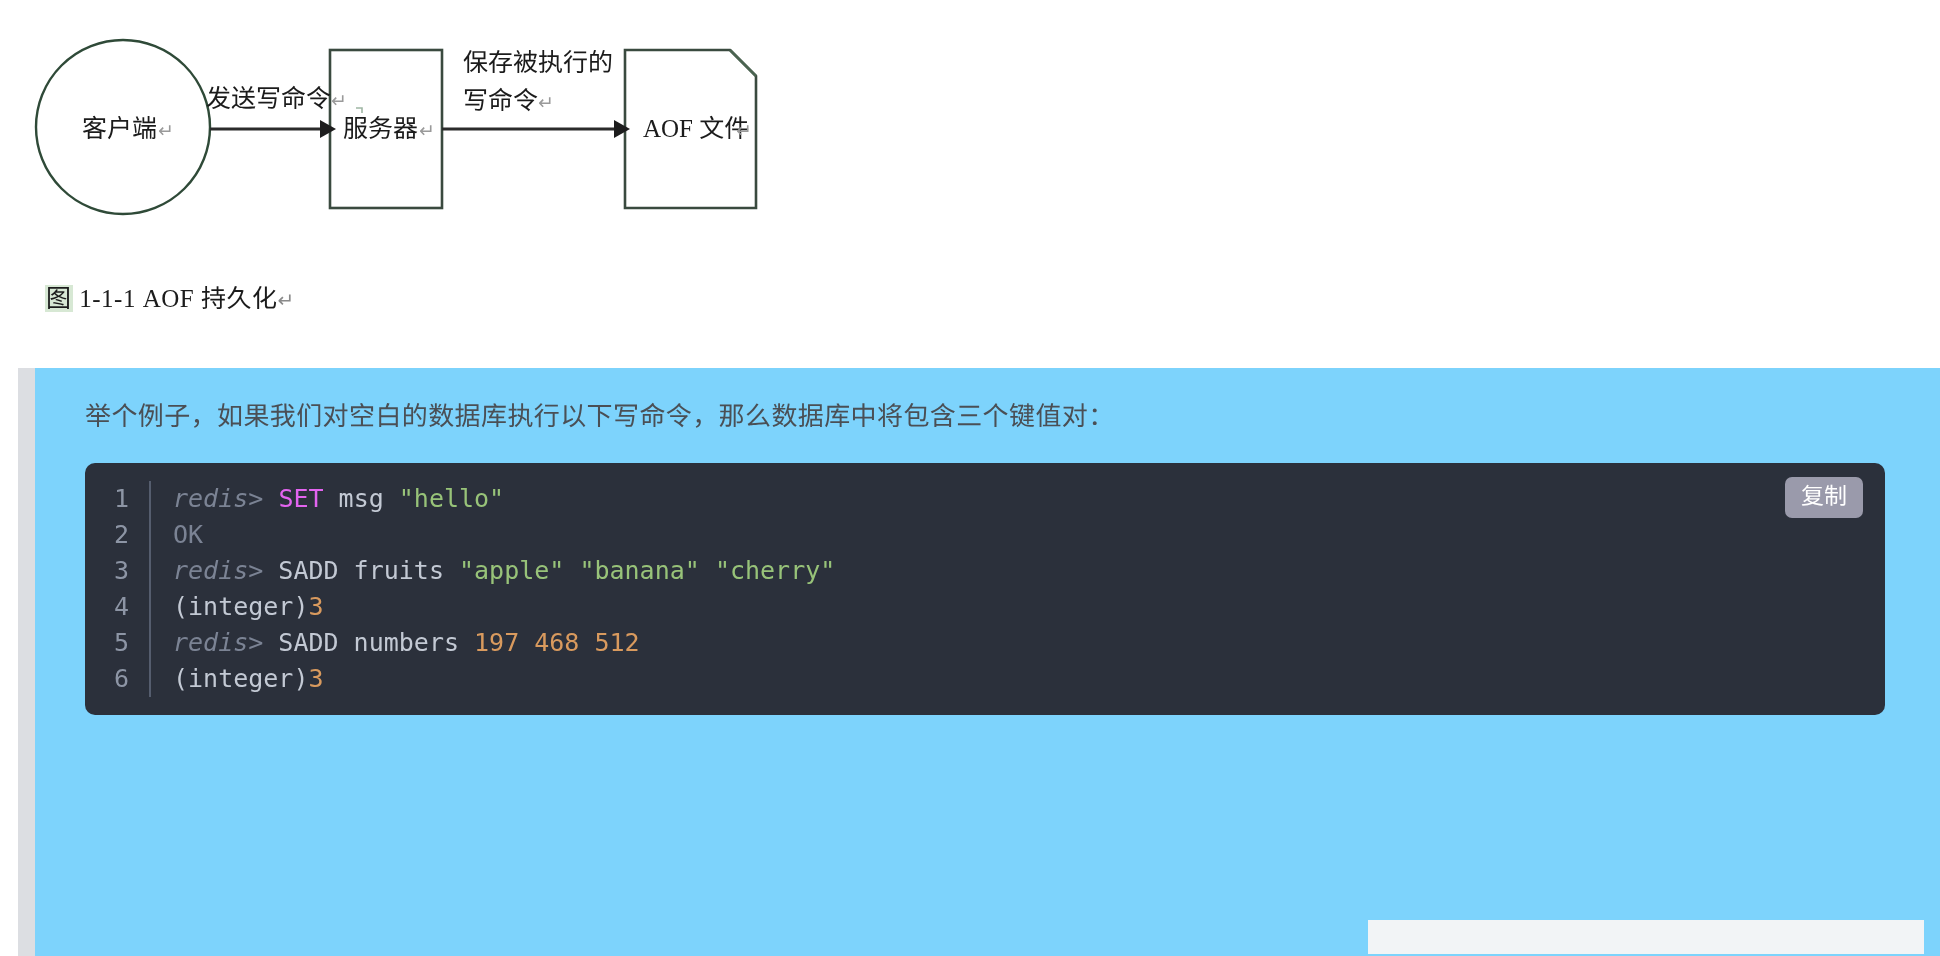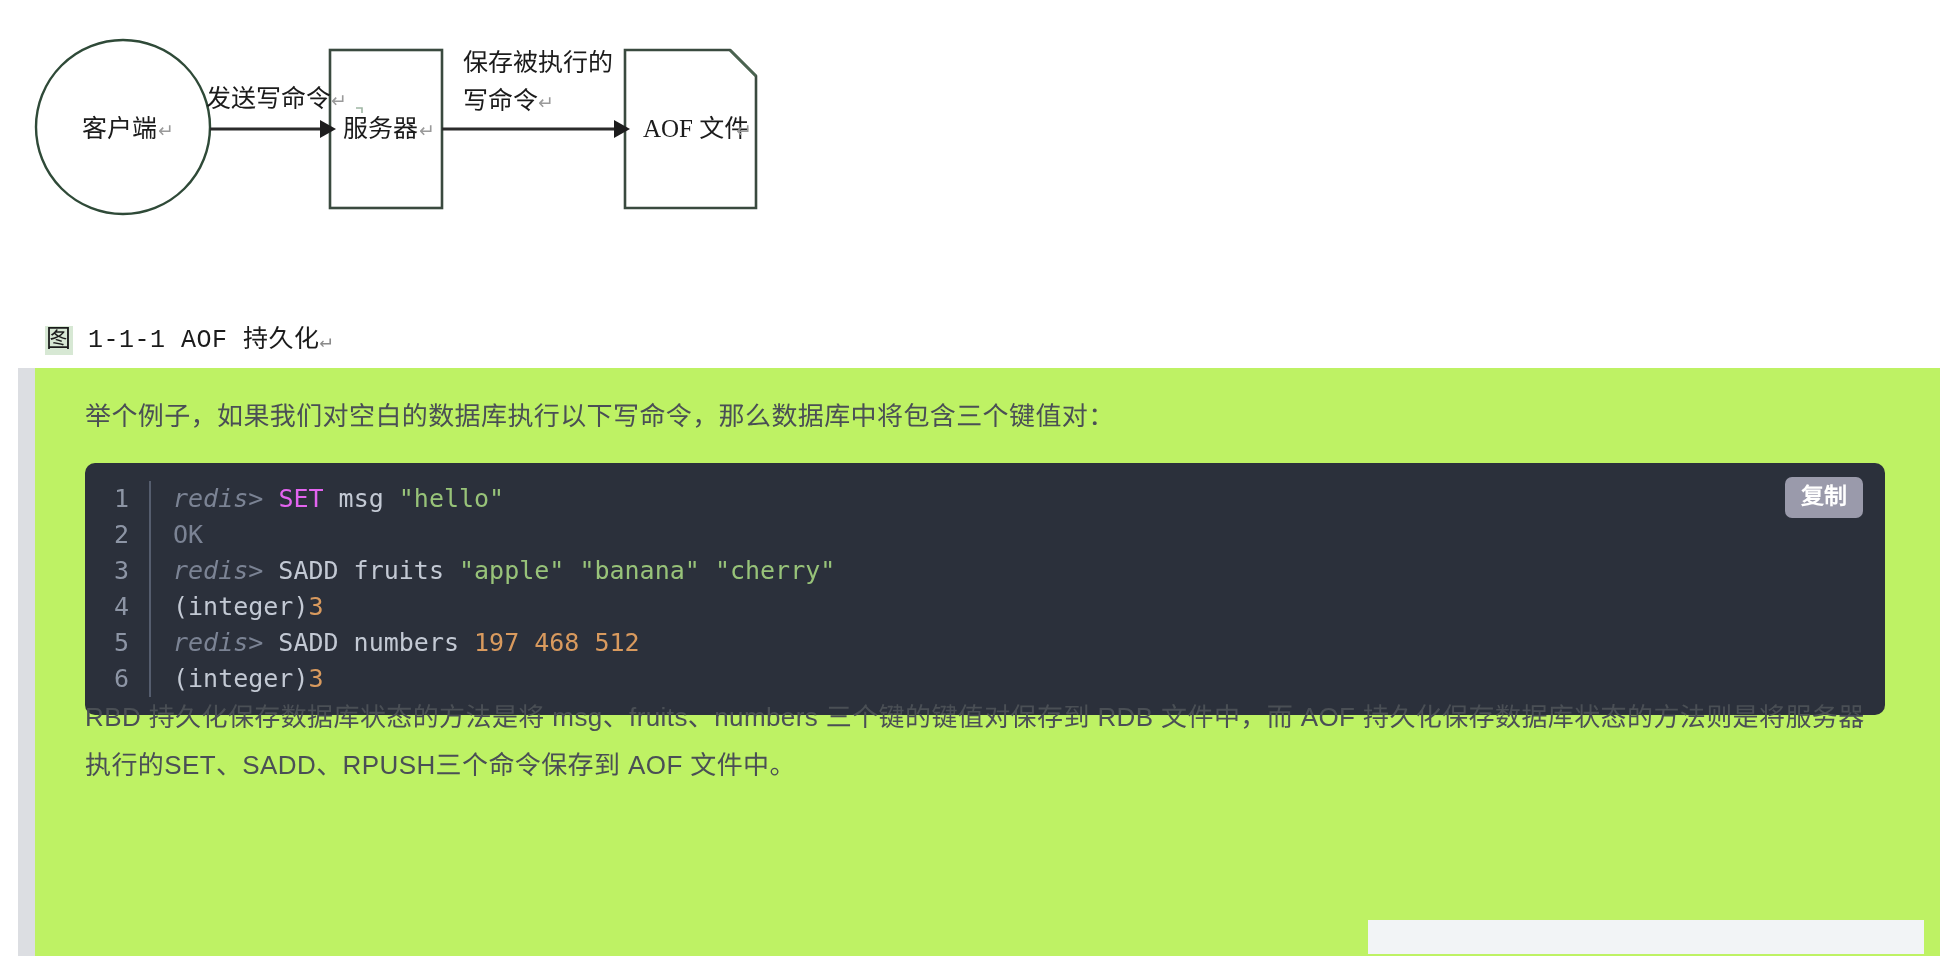--- a/index.html
+++ b/index.html
@@ -31,42 +31,41 @@
     position: absolute;
     left: 18px;
     top: 22px;
   }
   .caption {
     position: absolute;
     left: 45px;
     top: 278px;
     font-size: 25px;
     color: #1b1b1b;
-    font-family: Liberation Mono, monospace;
+    font-family: Liberation Serif, serif;
     white-space: nowrap;
     letter-spacing: 0.5px;
-    margin-top: 40px;
   }
   .caption .hl {
     background: #d7e8d4;
     padding: 0 1px;
   }
   .caption .pilcrow {
     color: #8a8a8a;
     font-size: 20px;
   }
 
   
   .content-panel {
     position: absolute;
     left: 18px;
     top: 368px;
     width: 1922px;
     height: 588px;
-    background: #bef264;
+    background: #7dd3fc;
     border-left: 17px solid #dcdee2;
   }
   .intro-text {
     position: absolute;
     left: 50px;
     top: 28px;
     font-size: 26px;
     line-height: 40px;
     color: #4a4f55;
     letter-spacing: 0.4px;
@@ -120,21 +119,20 @@
     top: 14px;
     background: #9a9aab;
     color: #ffffff;
     border: none;
     border-radius: 7px;
     font-size: 23px;
     font-family: "Liberation Sans", "DejaVu Sans", sans-serif;
     padding: 8px 16px 10px 16px;
     cursor: pointer;
     line-height: 1;
-    font-weight: bold;
   }
 
   
   .outro-text {
     position: absolute;
     left: 50px;
     top: 325px;
     width: 1800px;
     font-size: 26px;
     line-height: 48px;
@@ -216,17 +214,16 @@
           <div class="code-row"><span class="ln">1</span><span class="code-text"><span class="tok-prompt">redis&gt;</span><span class="tok-plain"> </span><span class="tok-kw">SET</span><span class="tok-plain"> msg </span><span class="tok-str">"hello"</span></span></div>
           <div class="code-row"><span class="ln">2</span><span class="code-text"><span class="tok-reply">OK</span></span></div>
           <div class="code-row"><span class="ln">3</span><span class="code-text"><span class="tok-prompt">redis&gt;</span><span class="tok-plain"> SADD fruits </span><span class="tok-str">"apple"</span><span class="tok-plain"> </span><span class="tok-str">"banana"</span><span class="tok-plain"> </span><span class="tok-str">"cherry"</span></span></div>
           <div class="code-row"><span class="ln">4</span><span class="code-text"><span class="tok-plain">(integer)</span><span class="tok-num">3</span></span></div>
           <div class="code-row"><span class="ln">5</span><span class="code-text"><span class="tok-prompt">redis&gt;</span><span class="tok-plain"> SADD numbers </span><span class="tok-num">197</span><span class="tok-plain"> </span><span class="tok-num">468</span><span class="tok-plain"> </span><span class="tok-num">512</span></span></div>
           <div class="code-row"><span class="ln">6</span><span class="code-text"><span class="tok-plain">(integer)</span><span class="tok-num">3</span></span></div>
         </div>
       <button class="copy-btn">复制</button>
     </div>
 
-    <div class="outro-text">RBD 持久化保存数据库状态的方法是将 msg、fruits、numbers 三个键的键值对保存到 RDB 文件中，而 AOF 持久化保存数据库状态的方法则是将服务器执行的SET、SADD、RPUSH三个命令保存到 AOF 文件中。</div>
   </div>
 
   <div class="ghost-box"></div>
 </div>
 
 </body></html>

